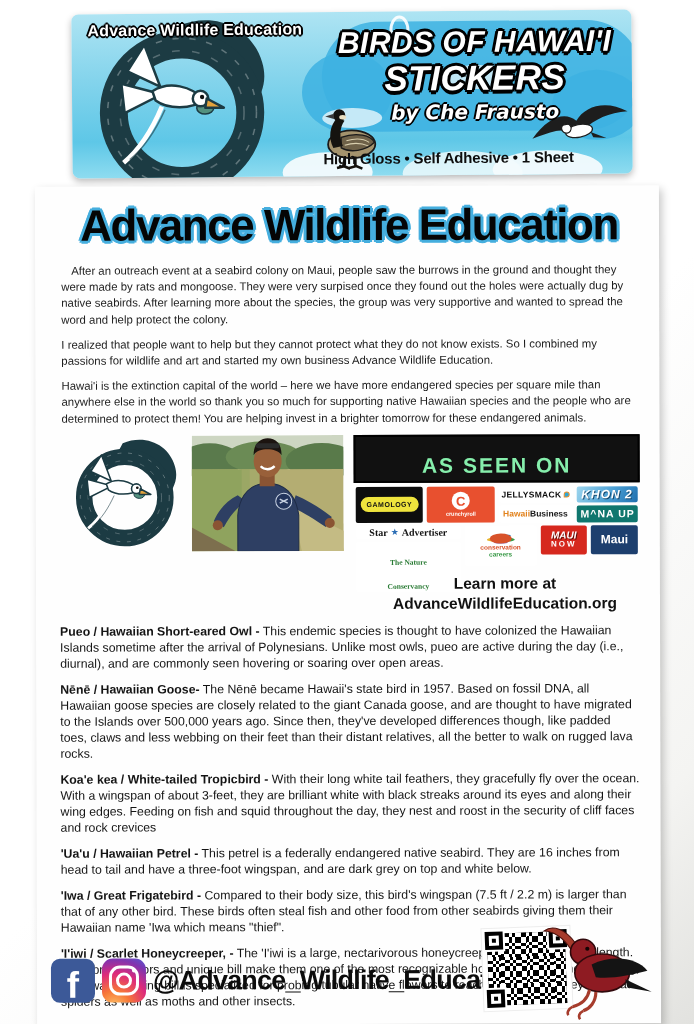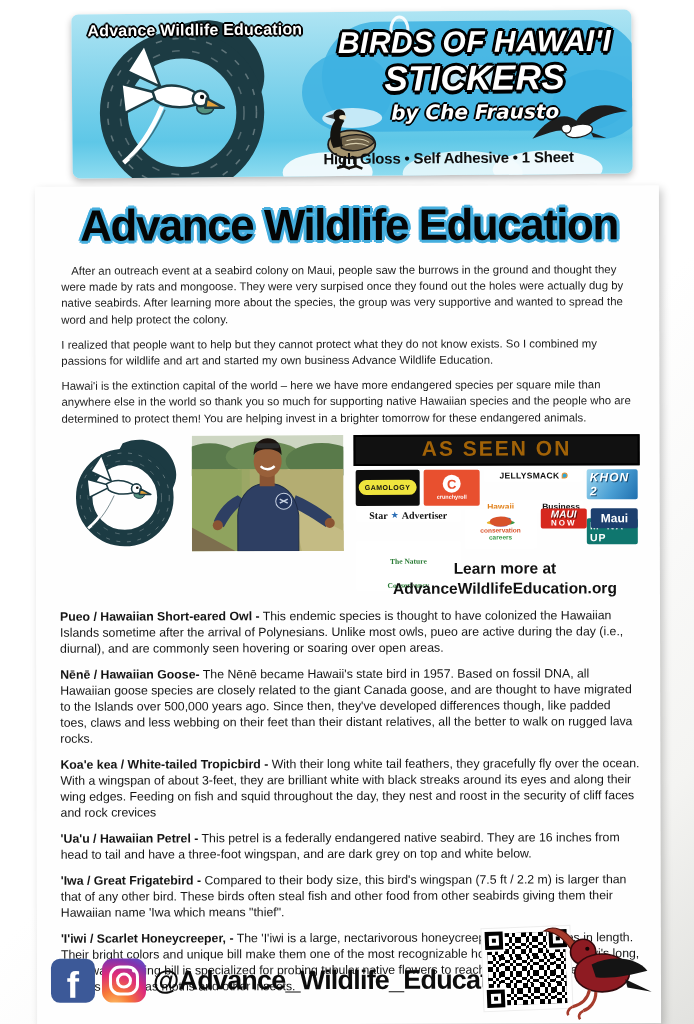--- a/index.html
+++ b/index.html
@@ -41,39 +41,39 @@
     color:#050505; margin:2px 0 12px;
     text-shadow:-3px 0 0 #45aede,3px 0 0 #45aede,0 -3px 0 #45aede,0 3px 0 #45aede,-2px -2px 0 #45aede,2px 2px 0 #45aede,-2px 2px 0 #45aede,2px -2px 0 #45aede; }
   .intro p { font-size:11.4px; line-height:1.42; color:#1c1c1c; margin:0 4px 9px 2px; }
   .intro p.indent { text-indent:10px; }
 
   
   .mid-row { display:flex; align-items:flex-start; margin-top:6px; }
   .ring-logo-mid { width:118px; height:116px; flex:0 0 auto; margin-left:8px; }
   .photo { position:relative; width:152px; height:116px; flex:0 0 auto; margin-left:6px; overflow:hidden; }
   .aso-panel { flex:1 1 auto; margin-left:10px; }
-  .aso-head { background:#111; color:#a16207; text-align:center; font-size:21px; font-weight:700;
-    letter-spacing:2px; padding:0 0 3px; border:2px solid #000; }
+  .aso-head { background:#111; color:#86efac; text-align:center; font-size:21px; font-weight:700;
+    letter-spacing:2px; padding:17px 0 3px; border:2px solid #000; }
   .aso-logos { padding:4px 2px 0; display:flex; flex-direction:column; gap:3px; }
   .aso-row { display:flex; gap:4px; align-items:stretch; }
   .chip { display:flex; align-items:center; justify-content:center; border-radius:2px; padding:1px 3px; }
-  .stackcol { display:flex; flex-direction:column; gap:19px; flex:1; }
+  .stackcol { display:flex; flex-direction:column; gap:3px; flex:1; }
   .chip-gamology { background:#0d0d0d; flex:1; }
   .chip-gamology span { background:#efe43d; color:#111; font-size:7px; font-weight:800; padding:4px 6px;
     border-radius:8px; letter-spacing:.5px; }
   .chip-crunchy { background:#e8502f; flex:1; flex-direction:column; gap:1px; }
   .cr-circle { width:18px; height:18px; background:#fff; border-radius:50%; display:flex; align-items:center;
     justify-content:center; color:#e8502f; font-weight:800; font-size:13px; }
   .chip-crunchy span { color:#fff; font-size:5.5px; font-weight:700; }
   .chip-jelly { background:#fff; }
   .chip-jelly span { color:#0c0c0c; font-size:8.5px; font-weight:800; letter-spacing:.3px; }
   .jelly-dot { width:6px; height:6px; border-radius:50% 50% 50% 0; background:#2ea7d8; margin-left:2px; border:1px solid #e8902c; }
   .chip-hawaiibiz { background:#fff; }
   .hb1 { color:#e2821c; font-size:8.5px; font-weight:800; }
-  .hb2 { color:#151515; font-size:8.5px; font-weight:800;padding-left:28px; }
+  .hb2 { color:#151515; font-size:8.5px; font-weight:800; }
   .chip-khon { background:linear-gradient(120deg,#9ed6ee 0%,#4a9fd4 55%,#1f6fae 100%); flex:1; }
   .chip-khon span { color:#fff; font-size:12px; font-weight:800; font-style:italic;
     text-shadow:1px 1px 0 #14486e; letter-spacing:1px; }
   .chip-mana { background:#0f766e; flex:1;justify-content:flex-end; }
   .chip-mana span { color:#fff; font-size:10.5px; font-weight:800; letter-spacing:1px; }
   .chip-star { background:#fff; gap:3px; }
   .chip-star .st1,.chip-star .st2 { font-family:"Liberation Serif", serif; font-weight:700; font-size:10px; color:#111; }
   .chip-star .star { color:#2a6db5; font-size:9px; }
   .chip-nature { background:#fff; flex-direction:column; line-height:1; gap:1px; }
   .chip-nature span { color:#2a7b35; font-family:"Liberation Serif", serif; font-weight:700; font-size:7.5px;margin-top:16px; }

